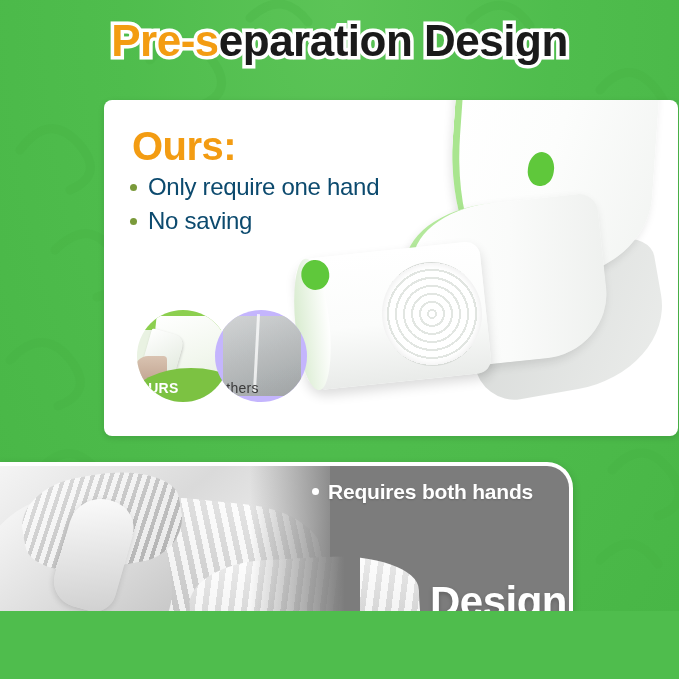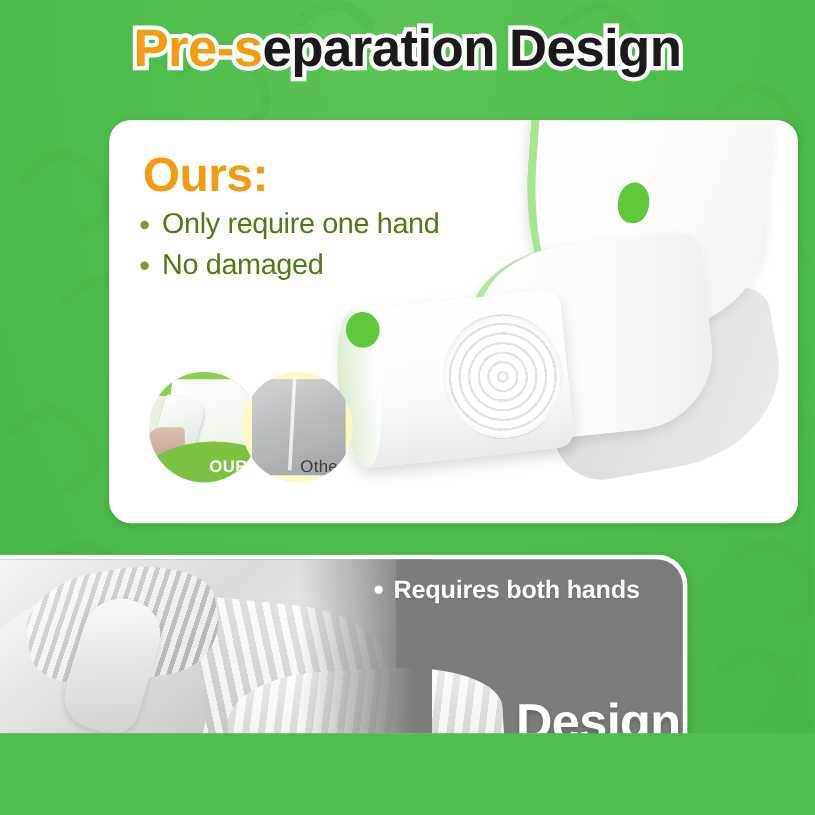--- a/index.html
+++ b/index.html
@@ -31,57 +31,57 @@
     letter-spacing:-0.5px;
     color:#1a1a1a;
     -webkit-text-stroke:7px #ffffff;
     paint-order:stroke fill;
     white-space:nowrap;
   }
   .title .hl{color:#f39c12;}
 
   
   .card{
-    position:absolute;left:91px;top:100px;width:574px;height:336px;
-    background:#ffffff;border-radius:18px;
+    position:absolute;left:104px;top:100px;width:574px;height:336px;
+    background:#ffffff;border-radius:8px;
     box-shadow:0 2px 6px rgba(0,0,0,.12);
     overflow:hidden;z-index:5;
   }
   .card-inner{position:absolute;inset:0;}
 
   .ours-title{
     position:absolute;left:28px;top:24px;
     font-size:40px;line-height:44px;font-weight:bold;
     color:#f39c12;letter-spacing:-0.5px;
   }
   .ours-list{
     position:absolute;left:24px;top:70px;width:330px;
     margin:0;padding:0;list-style:none;
   }
   .ours-list li{
     position:relative;
     padding-left:20px;
     font-size:24px;line-height:34px;
-    color:#4d7c0f;letter-spacing:-0.3px;white-space:nowrap;
+    color:#0c4a6e;letter-spacing:-0.3px;white-space:nowrap;
   }
   .ours-list li::before{
     content:"";position:absolute;left:2px;top:14px;
     width:7px;height:7px;border-radius:50%;background:#7a9a3a;
   }
 
   
   .thumbs{position:absolute;left:33px;top:210px;width:190px;height:110px;}
   .thumb{
     position:absolute;top:0;width:92px;height:92px;border-radius:50%;
     overflow:hidden;
   }
   .thumb.ours{left:0;background:#e9f2e2;}
-  .thumb.others{left:78px;background:#fef9c3;}
+  .thumb.others{left:78px;background:#c4b5fd;}
   .thumb-label{
-    position:absolute;left:0;right:0;bottom:6px;text-align:right;
+    position:absolute;left:0;right:0;bottom:6px;text-align:left;
     font-size:14px;font-weight:bold;letter-spacing:.3px;z-index:3;
   }
   .thumb.ours .thumb-label{color:#ffffff;}
   .thumb.others .thumb-label{color:#3b3b3b;font-weight:normal;}
   .ours-green-band{
     position:absolute;left:-6px;bottom:-30px;width:120px;height:64px;
     background:#7cc242;border-radius:50%;
   }
   .ours-sheet{
     position:absolute;left:16px;top:6px;width:74px;height:70px;
@@ -288,21 +288,21 @@
           <div class="roll-end"></div>
           <div class="roll-green-cap"></div>
           <div class="roll-spiral"></div>
         </div>
       </div>
 
       <div class="ours-title">Ours:</div>
 
       <ul class="ours-list">
         <li>Only require one hand</li>
-        <li>No damaged</li>
+        <li>No saving</li>
       </ul>
 
       <div class="thumbs">
         <div class="thumb ours">
           <div class="ours-thumb-top"></div>
           <div class="ours-sheet"></div>
           <div class="ours-flap"></div>
           <div class="ours-finger"></div>
           <div class="ours-green-band"></div>
           <div class="thumb-label">OURS</div>

